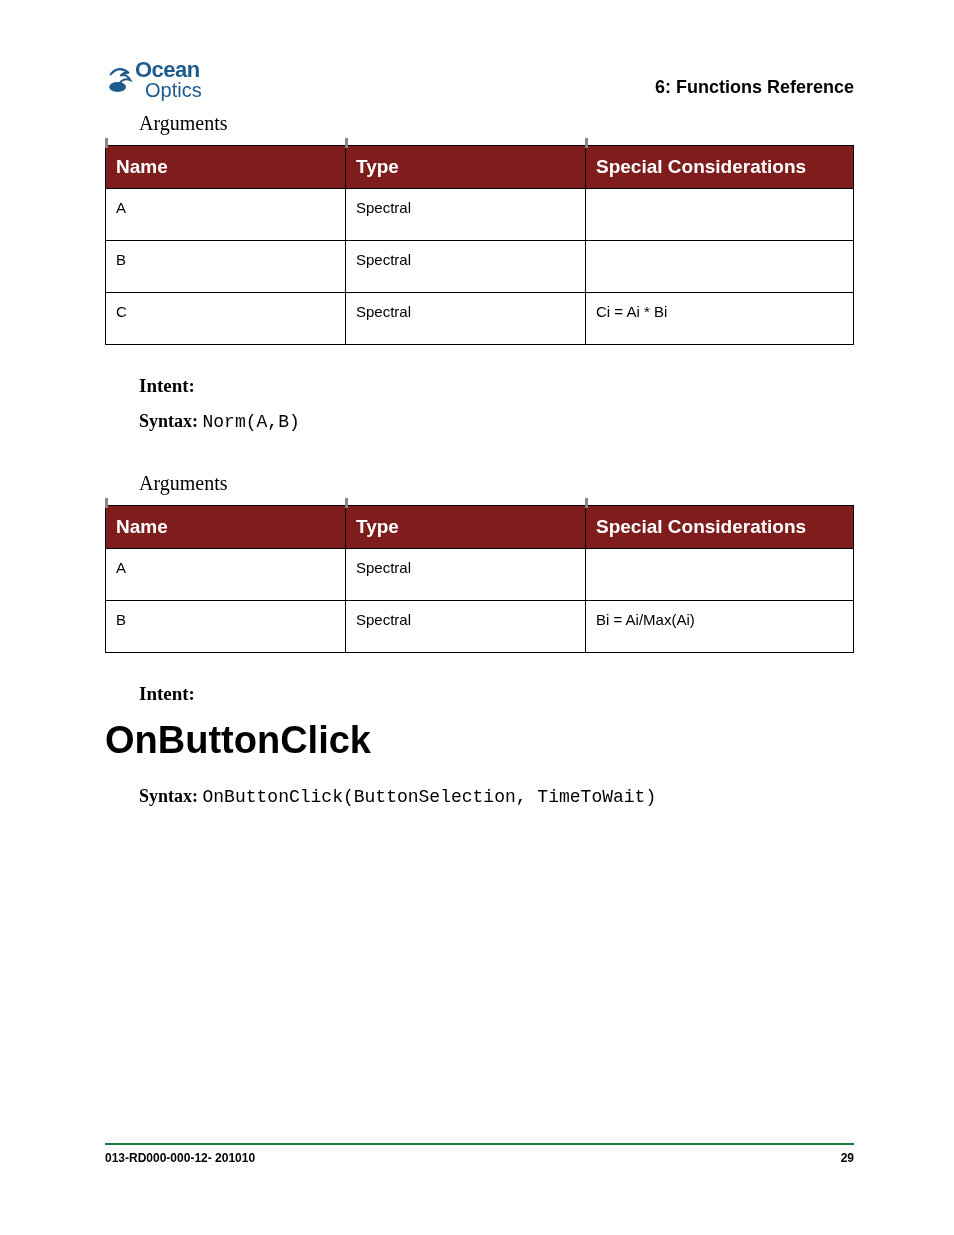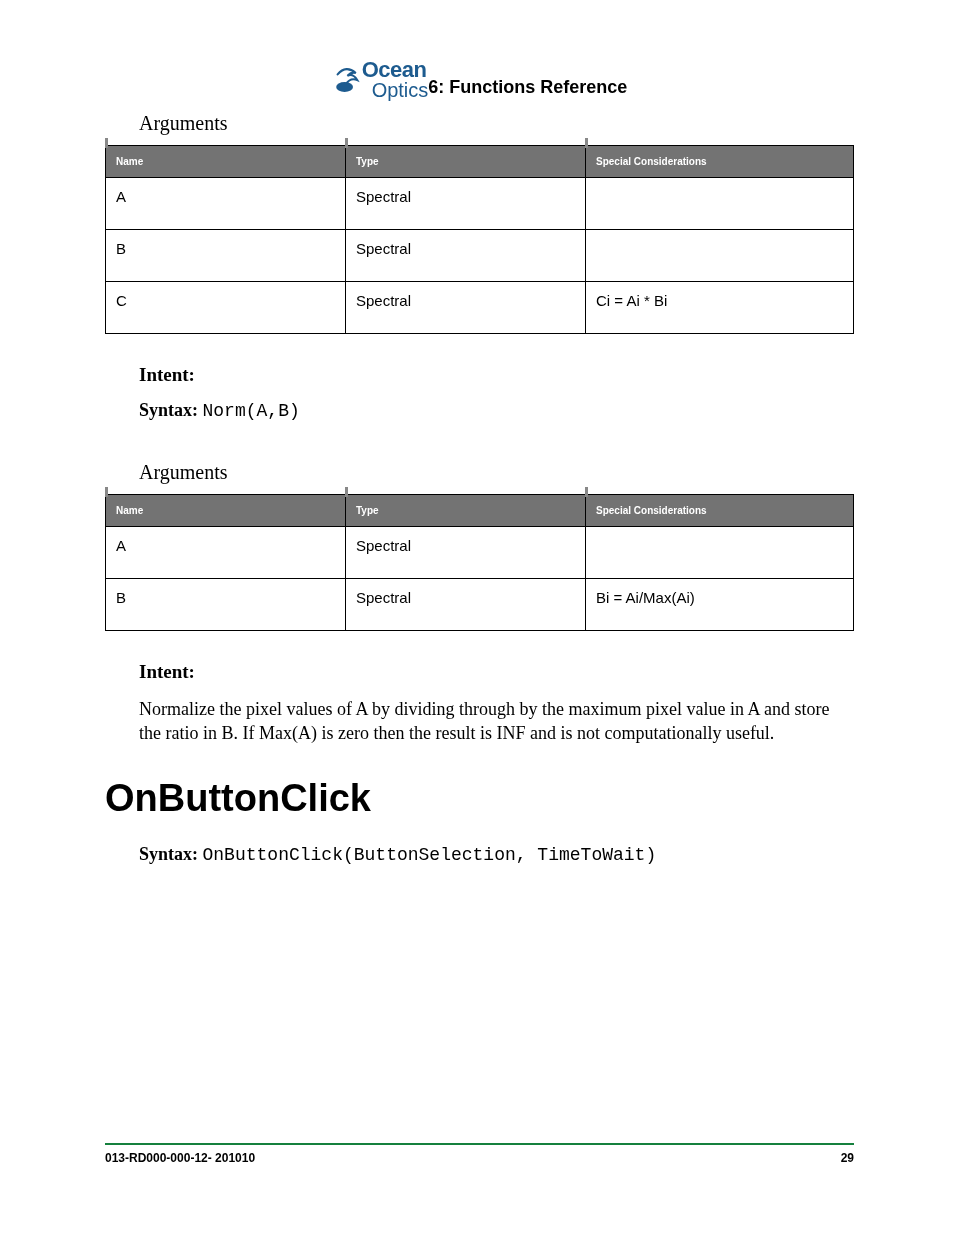--- a/index.html
+++ b/index.html
@@ -10,21 +10,21 @@
     width: 954px;
     height: 1235px;
     position: relative;
     font-size: 18px;
   }
   .page {
     padding: 60px 100px 0 105px;
   }
   .header {
     display: flex;
-    justify-content: center;
+    justify-content: space-between;
     align-items: flex-end;
     margin-bottom: 12px;
   }
   .logo {
     display: flex;
     align-items: center;
     gap: 2px;
   }
   .logo-swirl {
     width: 28px;
@@ -56,25 +56,25 @@
   }
   .h-arguments.second { margin-top: 40px; }
   .arg-table {
     width: 100%;
     border-collapse: collapse;
     border: 1px solid #000;
     margin-bottom: 30px;
     position: relative;
   }
   .arg-table th {
-    background: #737373;
+    background: #7f1d1d;
     color: #fff;
     font-family: Arial, Helvetica, sans-serif;
     font-weight: bold;
-    font-size: 10px;
+    font-size: 19px;
     text-align: left;
     padding: 10px 10px;
     border: 1px solid #000;
     position: relative;
   }
   .arg-table th::after {
     content: "";
     position: absolute;
     left: -1px; top: -8px;
     width: 3px; height: 10px;
@@ -204,21 +204,20 @@
       </tr>
       <tr>
         <td>B</td>
         <td>Spectral</td>
         <td>Bi = Ai/Max(Ai)</td>
       </tr>
     </tbody>
   </table>
 
   <div class="intent-h">Intent:</div>
-  <p class="body-p">Normalize the pixel values of A by dividing through by the maximum pixel value in A and store the ratio in B. If Max(A) is zero then the result is INF and is not computationally useful.</p>
 
   <h1 class="func-h1">OnButtonClick</h1>
   <p class="syntax-line">
     <span class="label">Syntax:</span>
     <span> </span>
     <span class="code">OnButtonClick(ButtonSelection, TimeToWait)</span>
   </p>
 
 </div>
 

